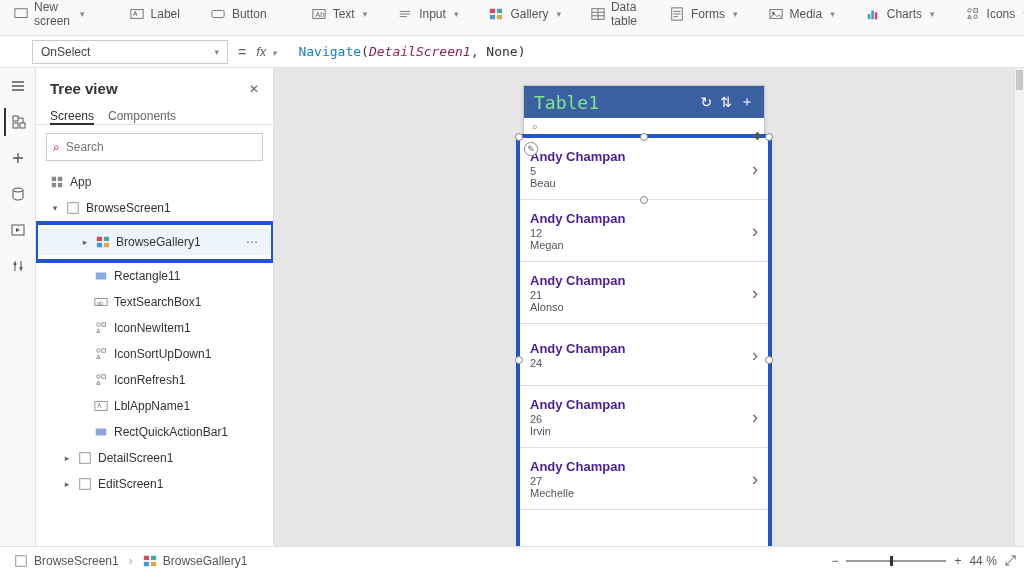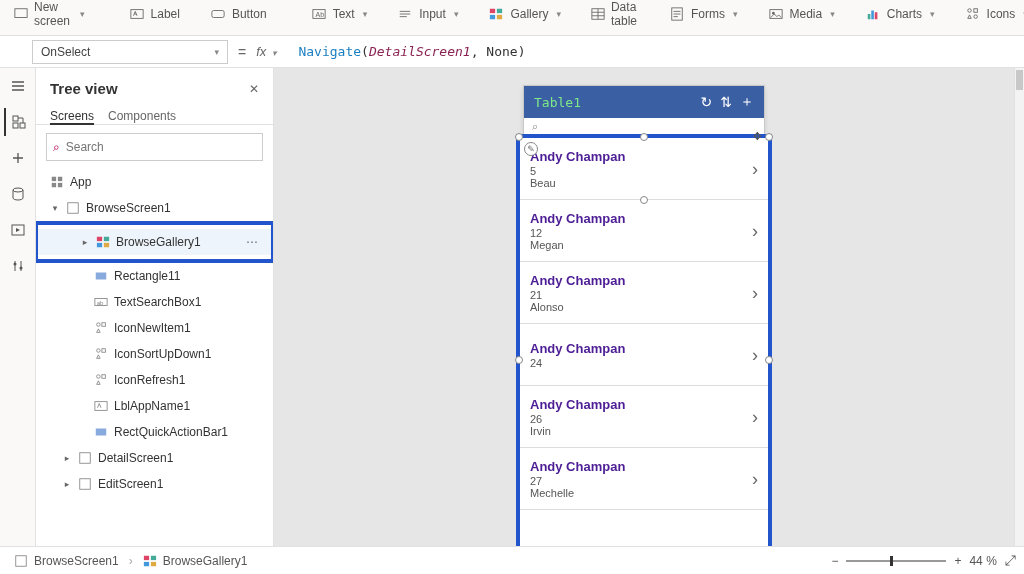--- a/index.html
+++ b/index.html
@@ -40,21 +40,21 @@
 .ti-3 { padding-left: 42px; }
 .ti-4 { padding-left: 58px; }
 .tree-item.selected { background: #eef4fb; }
 .highlight-box { border: 4px solid #2255cc; margin: 0 -2px; padding: 4px 0; }
 .ellipsis { margin-left: auto; margin-right: 12px; color: #666; letter-spacing: 1px; }
 .tic { width: 14px; height: 14px; display:inline-flex; align-items:center; justify-content:center; }
 
 .canvas-area { flex: 1; background: #e6e6e6; position: relative; overflow: hidden; }
 .phone-frame { position: absolute; left: 50%; top: 18px; transform: translateX(-50%); width: 240px; background: #fff; box-shadow: 0 0 0 1px #c8c8c8, 0 2px 6px rgba(0,0,0,.15); }
 .phone-header { height: 32px; background: #3b5fa3; color: #fff; display: flex; align-items: center; padding: 0 10px; gap: 8px; }
-.phone-title { flex: 1; font-size: 13px; color: #7de88a; font-family: monospace; }
+.phone-title { flex: 1; font-size: 18px; color: #7de88a; font-family: monospace; }
 .phone-header .picon { cursor: pointer; font-size: 14px; }
 .phone-searchrow { height: 18px; display:flex; align-items:center; padding:0 8px; color:#888; font-size:11px; gap:4px; border-bottom:1px solid #eee;}
 
 .gallery-sel { position: absolute; left: calc(50% - 128px); top: 66px; width: 256px; height: 452px; border: 4px solid #2255cc; background: #fff; }
 .sel-handle { position:absolute; width:8px; height:8px; background:#fff; border:1px solid #888; border-radius:50%; }
 .sh-tl{top:-5px;left:-5px}.sh-tr{top:-5px;right:-5px}
 .sh-t{top:-5px;left:50%;transform:translateX(-50%)}
 .sh-l{left:-5px;top:50%;transform:translateY(-50%)}.sh-r{right:-5px;top:50%;transform:translateY(-50%)}
 .move-icon{position:absolute;top:-8px;right:6px;font-size:11px;color:#555;}
 .item-sep-dot{position:absolute;left:50%;transform:translateX(-50%);width:8px;height:8px;background:#fff;border:1px solid #888;border-radius:50%;}

